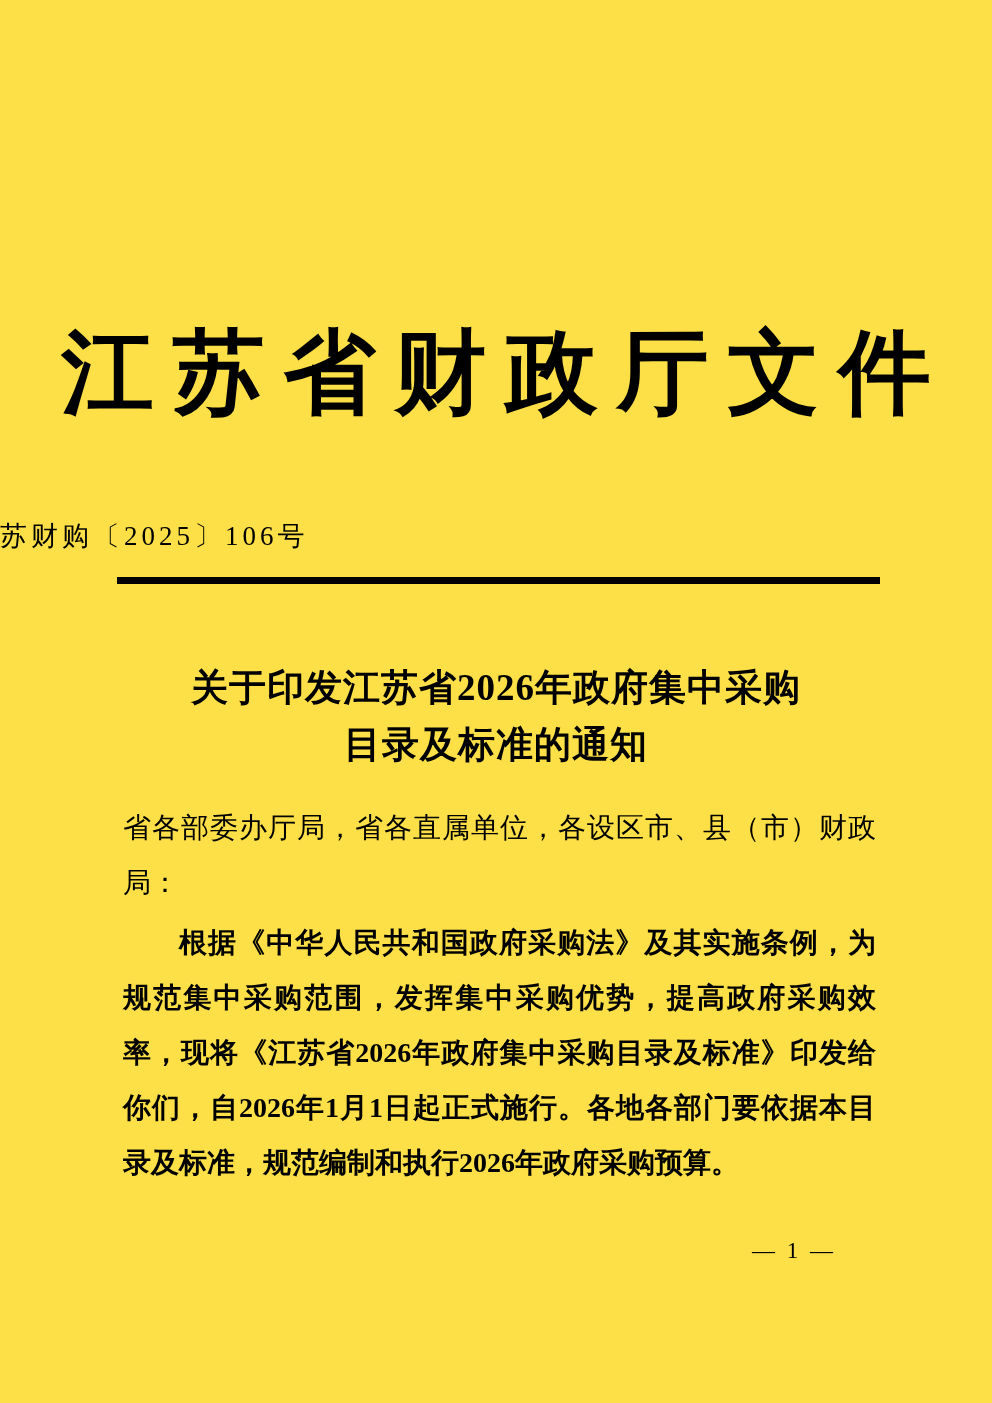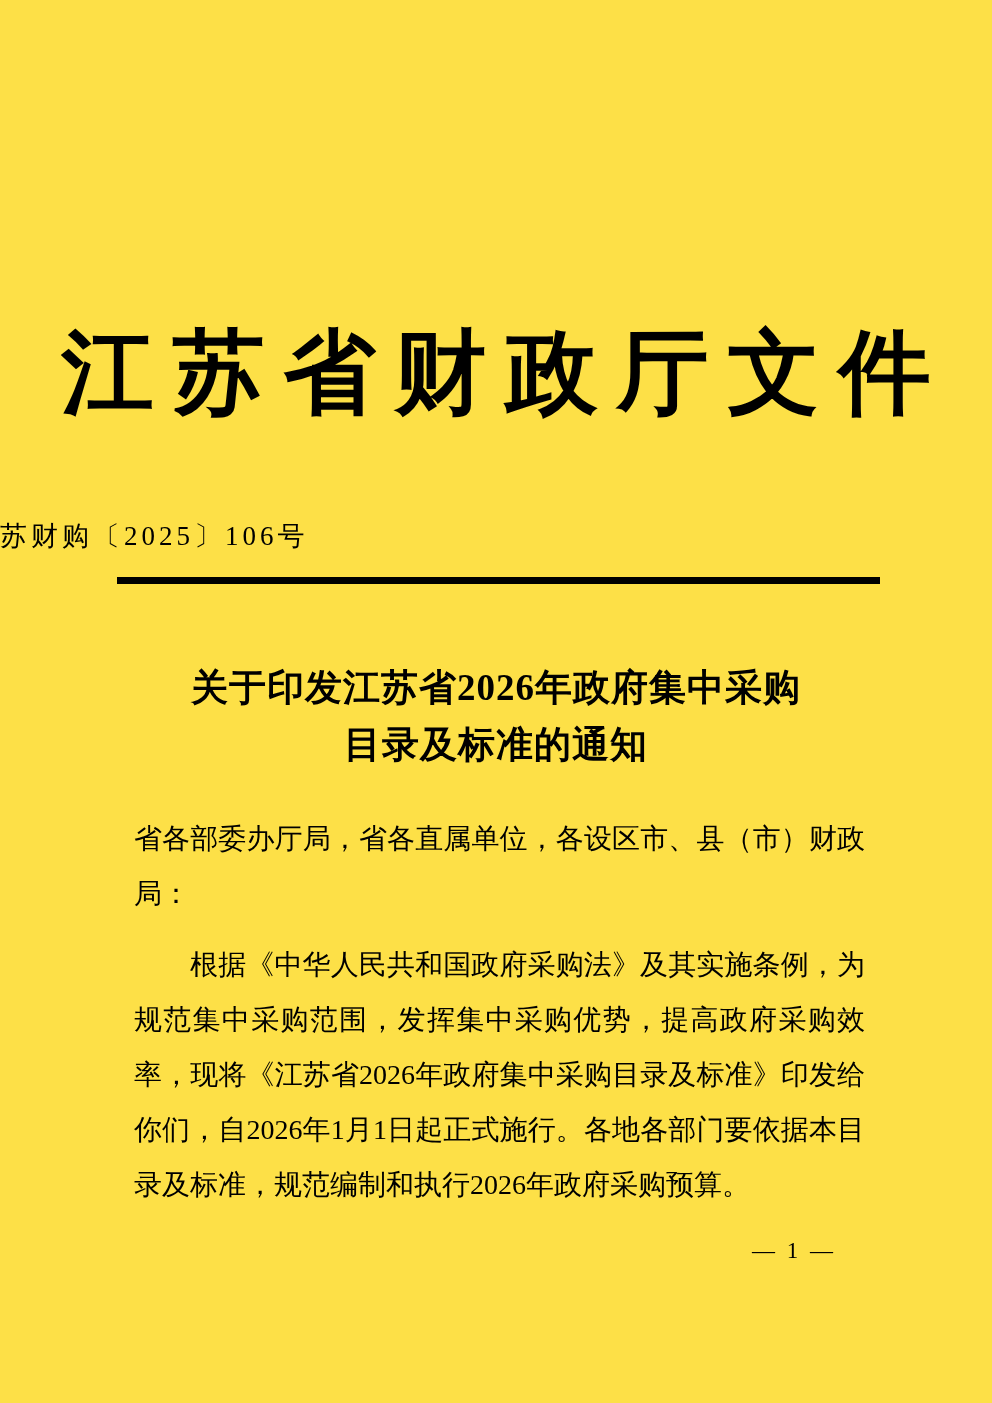--- a/index.html
+++ b/index.html
@@ -63,22 +63,22 @@
   .body-text {
     position: absolute;
     top: 795px;
     left: 118px;
     width: 763px;
     font-size: 28px;
     line-height: 55px;
     text-align: justify;
     color: #000000;
   }
-  .body-text p { margin: 16px; }
-  .body-text p.indented { text-indent: 2em; }
+  .body-text p { margin: 5px; }
+  .body-text p.indented { text-indent: 2em; font-weight: bold; }
   .page-number {
     position: absolute;
     top: 1238px;
     left: 752px;
     font-size: 23px;
     letter-spacing: 3px;
     white-space: nowrap;
     color: #000000;
   }
 </style>

